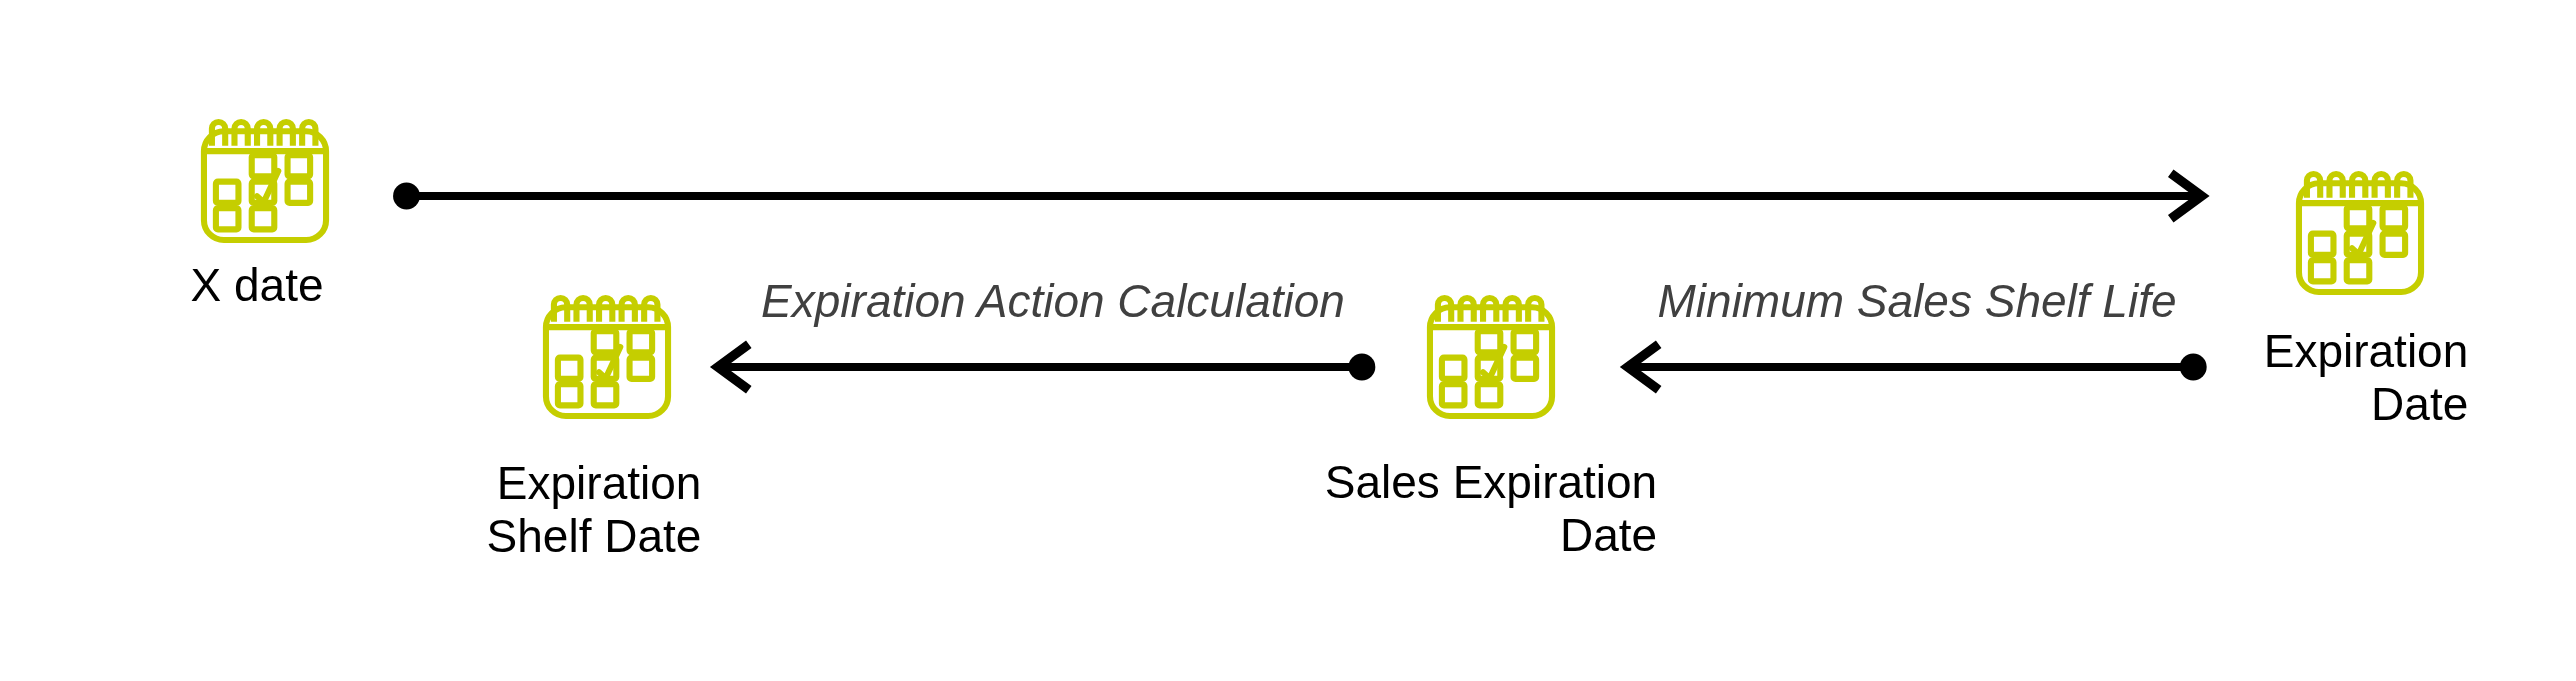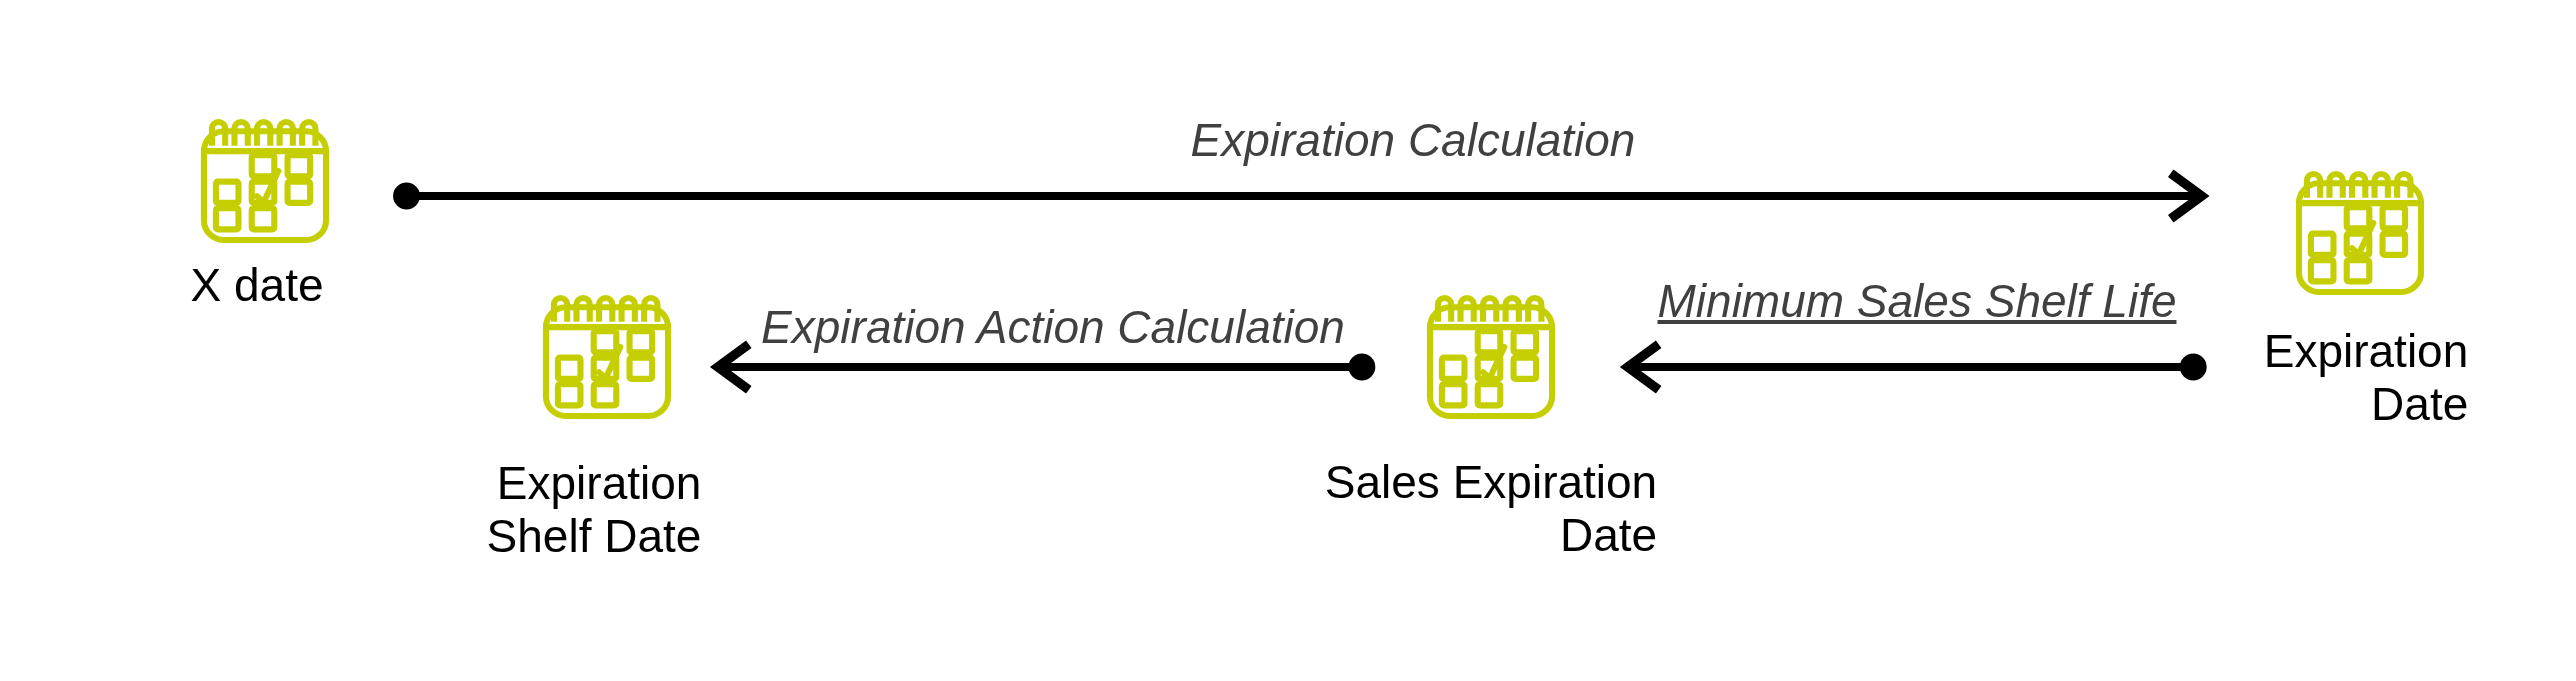--- a/index.html
+++ b/index.html
@@ -72,51 +72,50 @@
   <svg class="cal-icon abs" style="left:196px; top:109px;" width="138" height="140" viewBox="0 0 104 104">
       <use href="#calendar-symbol"></use>
     </svg>
   <div class="node-label abs" style="left:257px; top:259px;">X date</div>
 
   <svg class="arrow-svg abs" style="left:385px; top:165px;" width="1841" height="62" viewBox="0 0 2660 90">
     <circle class="dot" cx="25" cy="45" r="19.5"></circle>
     <line class="shaft" x1="25" y1="45" x2="2624" y2="45"></line>
     <polyline class="head" points="2586,12 2631,45 2586,78"></polyline>
   </svg>
-  <div class="arrow-label abs" style="left:1413px; top:114px;">Expiration Calculation</div>
 
   <svg class="cal-icon abs" style="left:2291px; top:161px;" width="138" height="140" viewBox="0 0 104 104">
       <use href="#calendar-symbol"></use>
     </svg>
   <div class="node-label abs" style="left:2366px; top:325px;">
     <div>Expiration</div>
     <div>Date</div>
   </div>
 
   <svg class="arrow-svg abs" style="left:699px; top:336px;" width="692" height="62" viewBox="0 0 1000 90">
     <circle class="dot" cx="960" cy="45" r="19.5"></circle>
     <line class="shaft" x1="30" y1="45" x2="960" y2="45"></line>
     <polyline class="head" points="70,12 25,45 70,78"></polyline>
   </svg>
-  <div class="arrow-label abs" style="left:1053px; top:275px;margin-top:26px;">Expiration Action Calculation</div>
+  <div class="arrow-label abs" style="left:1053px; top:275px;">Expiration Action Calculation</div>
 
   <svg class="cal-icon abs" style="left:538px; top:285px;" width="138" height="140" viewBox="0 0 104 104">
       <use href="#calendar-symbol"></use>
     </svg>
   <div class="node-label abs" style="left:594px; top:457px;">
     <div>Expiration</div>
     <div>Shelf Date</div>
   </div>
 
   <svg class="arrow-svg abs" style="left:1609px; top:336px;" width="616" height="62" viewBox="0 0 890 90">
     <circle class="dot" cx="846" cy="45" r="19.5"></circle>
     <line class="shaft" x1="30" y1="45" x2="846" y2="45"></line>
     <polyline class="head" points="70,12 25,45 70,78"></polyline>
   </svg>
-  <div class="arrow-label abs" style="left:1917px; top:275px;text-decoration:underline;">Minimum Sales Shelf Life</div>
+  <div class="arrow-label abs" style="left:1917px; top:275px;">Minimum Sales Shelf Life</div>
 
   <svg class="cal-icon abs" style="left:1422px; top:285px;" width="138" height="140" viewBox="0 0 104 104">
       <use href="#calendar-symbol"></use>
     </svg>
   <div class="node-label abs" style="left:1491px; top:456px;">
     <div>Sales Expiration</div>
     <div>Date</div>
   </div>
 
 </div>

